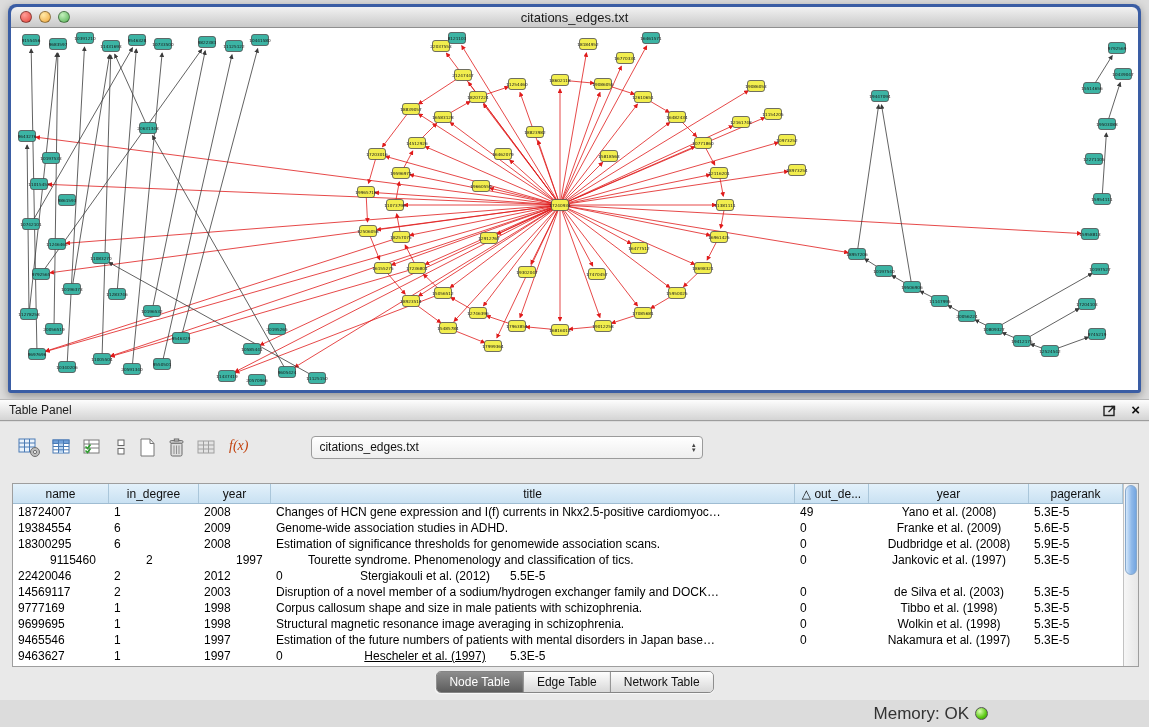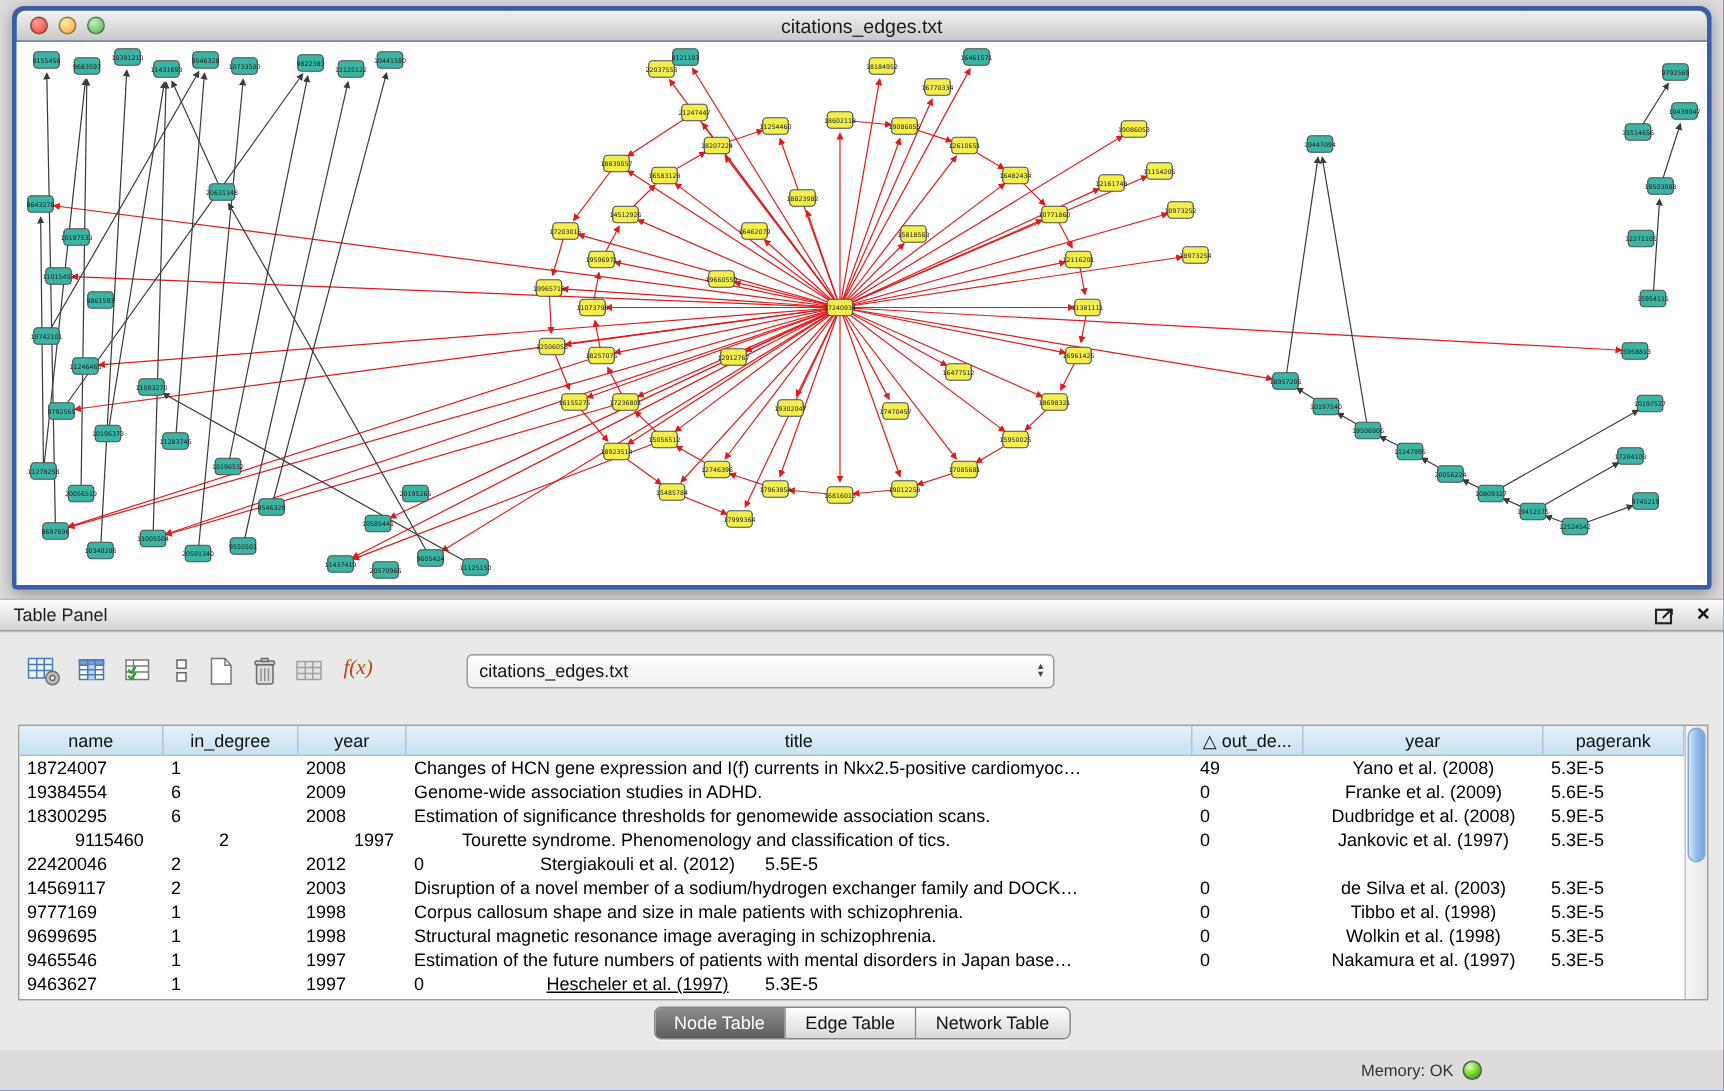--- a/index.html
+++ b/index.html
@@ -100,21 +100,21 @@
     background:linear-gradient(#fefefe,#d8d8d8);
     border-right:1px solid #858585; cursor:default; white-space:nowrap;
   }
   .tab:last-child { border-right:none; }
   .tab.selected { background:linear-gradient(#8d8d8d,#5c5c5c); color:#fff; }
 
   
   .status-bar {
     position:absolute; bottom:0; left:0; width:998px; height:27px;
     display:flex; align-items:center; justify-content:flex-end; padding-right:10px;
-    font-size:11px; color:#333;
+    font-size:17px; color:#333;
   }
   .memory-dot {
     width:13px; height:13px; border-radius:50%; margin-left:6px;
     background:radial-gradient(circle at 35% 30%, #dcffb4, #5cc914 60%, #2f8a0a);
     border:1px solid #555;
   }
 </style>
 </head>
 <body>
 

